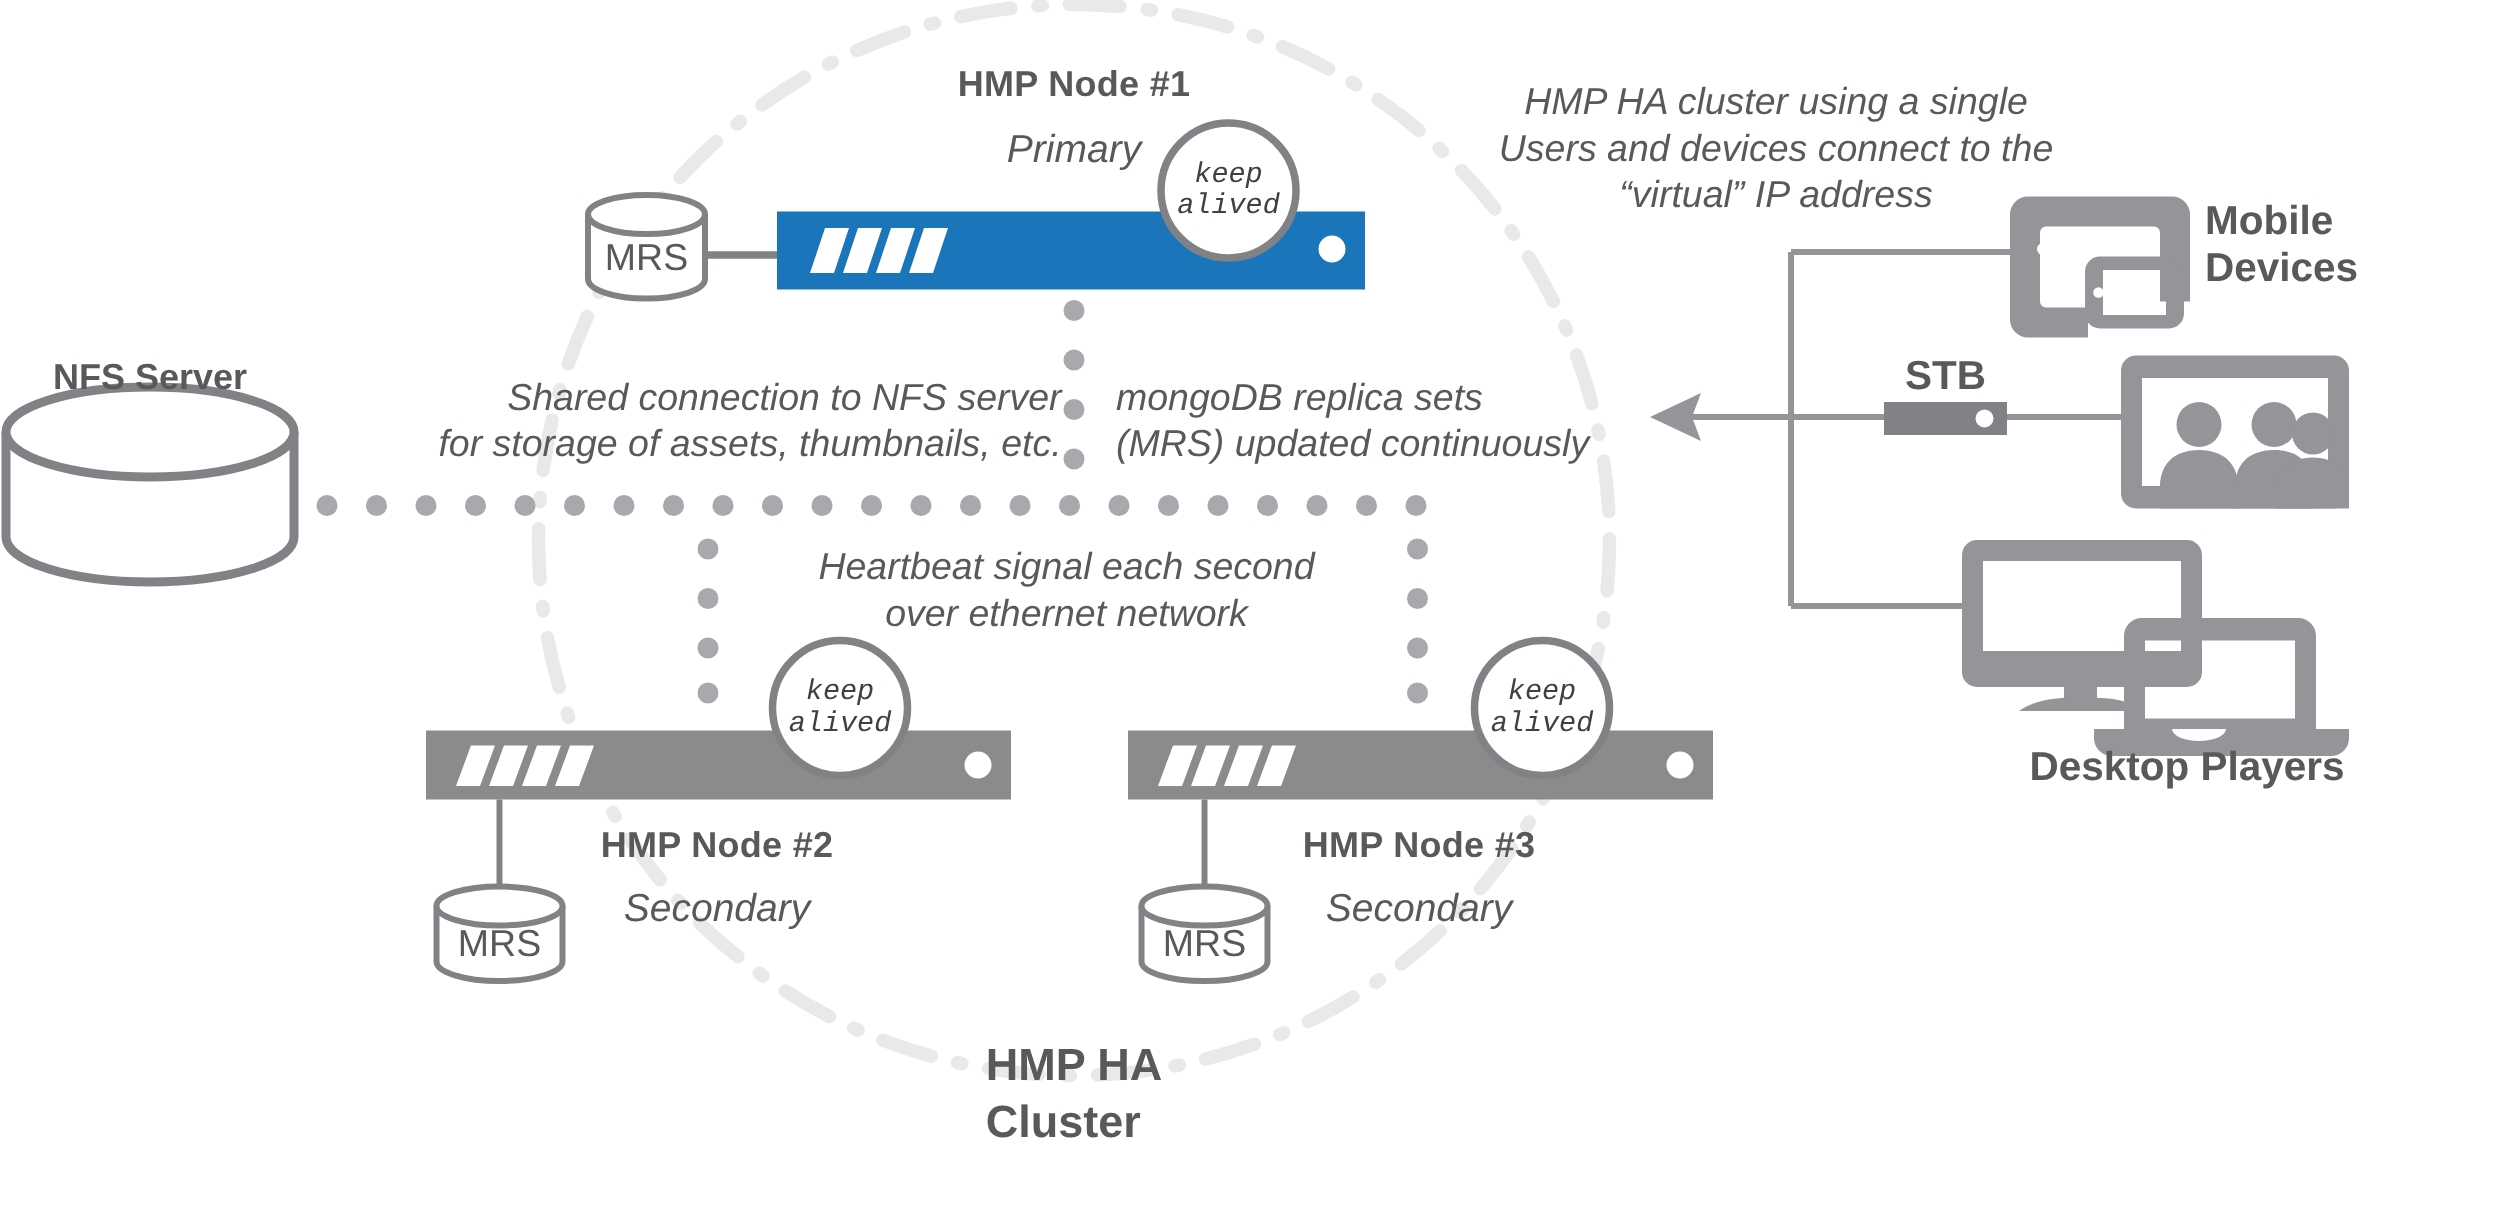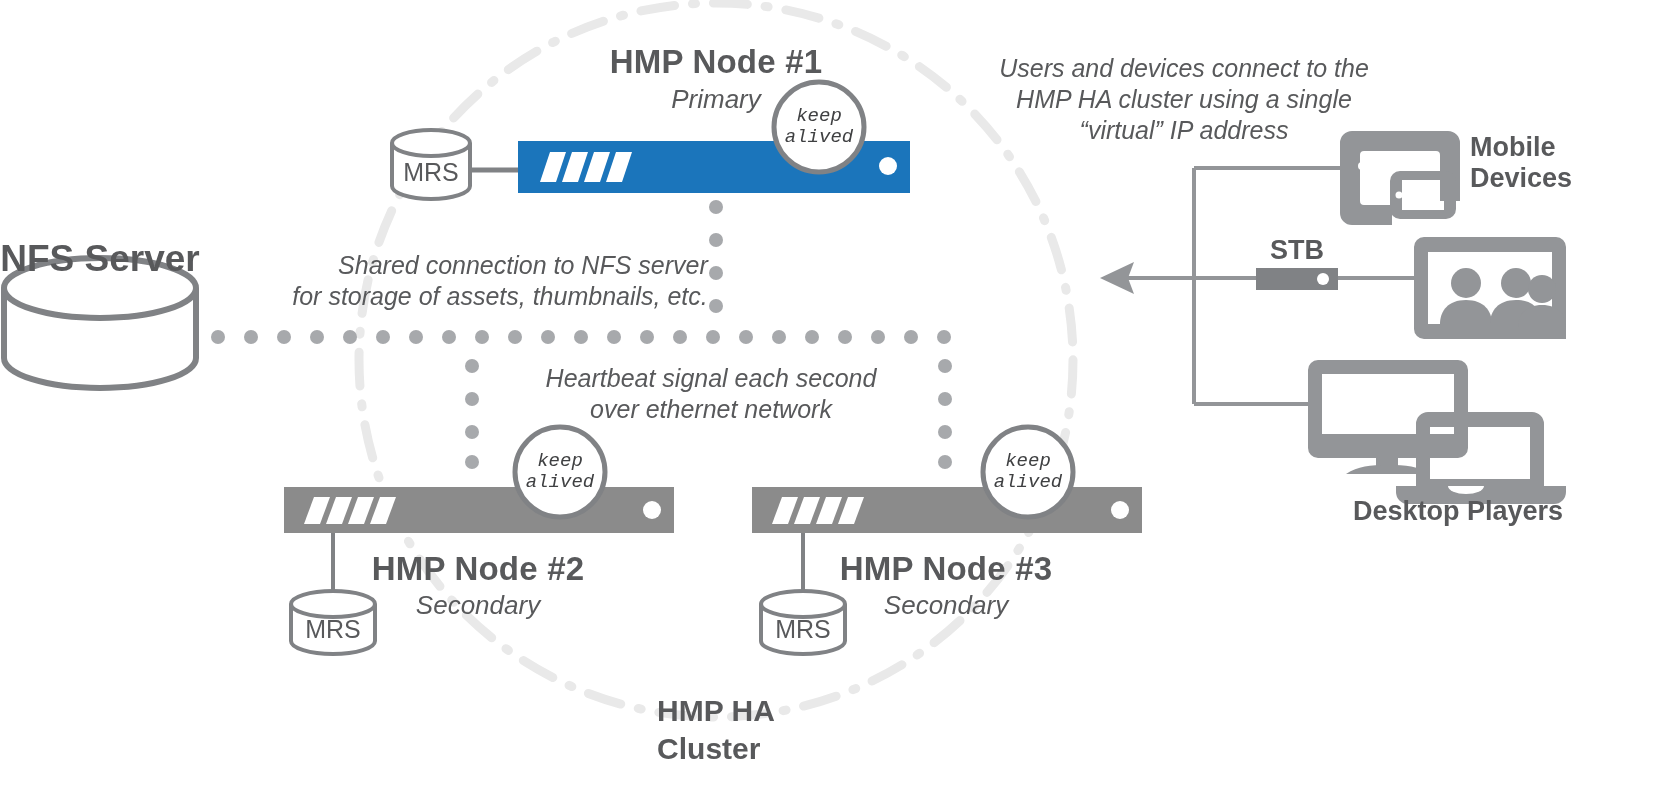--- a/index.html
+++ b/index.html
@@ -9,25 +9,25 @@
     width:1664px;height:810px;
     overflow:hidden;
     color:#58595b;
   }
   #stage{position:relative;width:1664px;height:810px;background:#fff;}
   #vec{position:absolute;left:0;top:0;width:1664px;height:810px;}
   .lbl{position:absolute;white-space:nowrap;}
   .bold{font-weight:bold;color:#58595b;}
   .ital{font-style:italic;color:#58595b;}
   .ctr{text-align:center;transform:translateX(-50%);}
-  .t-node{font-size:33px;letter-spacing:.2px;}
+  .t-node{font-size:24px;letter-spacing:.2px;}
   .t-role{font-size:26px;}
   .t-note{font-size:25px;line-height:31px;}
   .t-dev{font-size:27px;font-weight:bold;line-height:31px;}
-  .t-nfs{font-size:37px;font-weight:bold;}
+  .t-nfs{font-size:24px;font-weight:bold;}
   .t-cluster{font-size:30px;font-weight:bold;line-height:38px;}
   .t-mrs{font-size:25px;color:#58595b;}
   .t-keep{font-size:19px;font-style:italic;line-height:21px;color:#3f4042;text-align:center;font-family:Liberation Mono, monospace;}
   .keepbox{position:absolute;transform:translate(-50%,-50%);width:92px;}
 </style>
 </head>
 <body>
 
 <div id="stage">
 
@@ -230,29 +230,33 @@
     <div>keep</div>
     <div>alived</div>
   </div>
   <div class="lbl t-mrs ctr" style="left:803px;top:615px;">MRS</div>
 
   <div class="lbl t-note ital ctr" style="left:500px;top:250px;text-align:right;">
     <div>Shared connection to NFS server</div>
     <div>for storage of assets, thumbnails, etc.</div>
   </div>
 
+  <div class="lbl t-note ital" style="left:744px;top:250px;text-align:left;">
+    <div>mongoDB replica sets</div>
+    <div>(MRS)  updated continuously</div>
+  </div>
 
   <div class="lbl t-note ital ctr" style="left:711px;top:363px;text-align:center;">
     <div>Heartbeat signal each second</div>
     <div>over ethernet network</div>
   </div>
 
   <div class="lbl t-note ital ctr" style="left:1184px;top:53px;text-align:center;">
+    <div>HMP HA cluster using a single</div>
     <div>Users and devices connect to the</div>
-    <div>HMP HA cluster using a single</div>
     <div>“virtual” IP address</div>
   </div>
 
   <div class="lbl t-dev" style="left:1470px;top:132px;text-align:left;">
     <div>Mobile</div>
     <div>Devices</div>
   </div>
 
   <div class="lbl t-dev ctr" style="left:1297px;top:235px;">STB</div>
 

